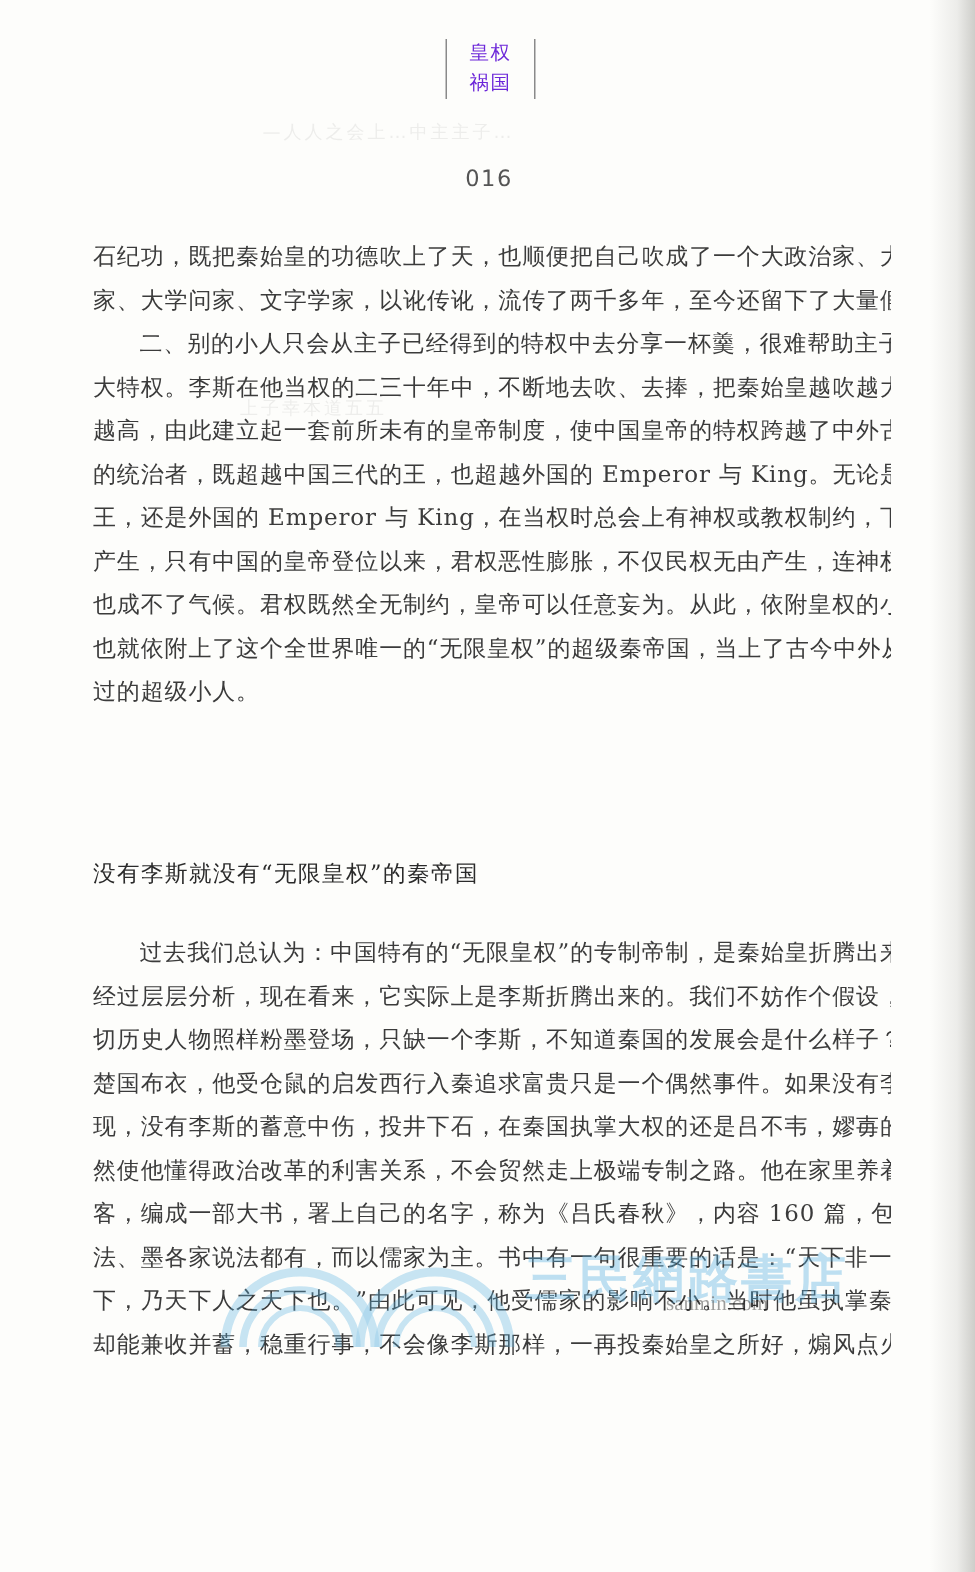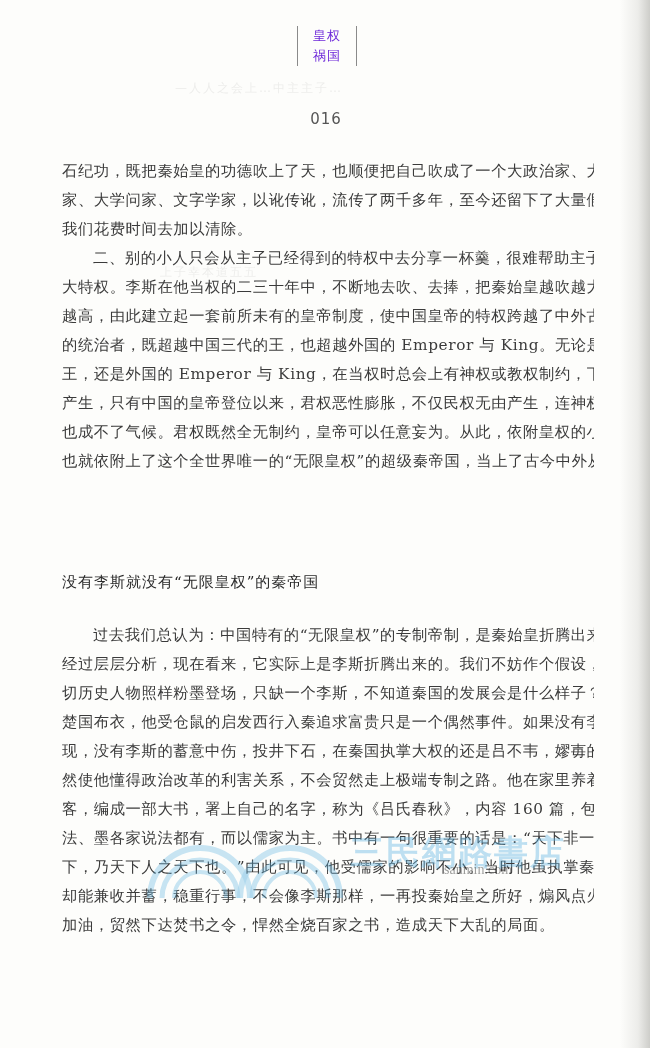--- a/index.html
+++ b/index.html
@@ -137,45 +137,44 @@
 
 <div class="header">
   <div class="book-title-line">皇权</div>
   <div class="book-title-line">祸国</div>
 </div>
 <div class="page-number">016</div>
 
 <div class="body-text">
   <span class="line">石纪功，既把秦始皇的功德吹上了天，也顺便把自己吹成了一个大政治家、大军事</span>
   <span class="line">家、大学问家、文字学家，以讹传讹，流传了两千多年，至今还留下了大量假象需要</span>
-  <span class="line">我们花费时间去加以清除。</span>
   <span class="line indent">二、别的小人只会从主子已经得到的特权中去分享一杯羹，很难帮助主子再去扩</span>
   <span class="line">大特权。李斯在他当权的二三十年中，不断地去吹、去捧，把秦始皇越吹越大，越捧</span>
   <span class="line">越高，由此建立起一套前所未有的皇帝制度，使中国皇帝的特权跨越了中外古今所有</span>
   <span class="line">的统治者，既超越中国三代的王，也超越外国的 Emperor 与 King。无论是中国三代的</span>
   <span class="line">王，还是外国的 Emperor 与 King，在当权时总会上有神权或教权制约，下有一些民权</span>
   <span class="line">产生，只有中国的皇帝登位以来，君权恶性膨胀，不仅民权无由产生，连神权、教权</span>
   <span class="line">也成不了气候。君权既然全无制约，皇帝可以任意妄为。从此，依附皇权的小人李斯</span>
   <span class="line">也就依附上了这个全世界唯一的“无限皇权”的超级秦帝国，当上了古今中外从未有</span>
+  <span class="line">过的超级小人。</span>
 </div>
 
 <div class="section-heading">没有李斯就没有“无限皇权”的秦帝国</div>
 
 <div class="body-text-2">
   <span class="line indent">过去我们总认为：中国特有的“无限皇权”的专制帝制，是秦始皇折腾出来的。</span>
   <span class="line">经过层层分析，现在看来，它实际上是李斯折腾出来的。我们不妨作个假设，如果一</span>
   <span class="line">切历史人物照样粉墨登场，只缺一个李斯，不知道秦国的发展会是什么样子？李斯是</span>
   <span class="line">楚国布衣，他受仓鼠的启发西行入秦追求富贵只是一个偶然事件。如果没有李斯出</span>
   <span class="line">现，没有李斯的蓄意中伤，投井下石，在秦国执掌大权的还是吕不韦，嫪毐的叛乱虽</span>
   <span class="line">然使他懂得政治改革的利害关系，不会贸然走上极端专制之路。他在家里养着上千宾</span>
   <span class="line">客，编成一部大书，署上自己的名字，称为《吕氏春秋》，内容 160 篇，包括儒、道、</span>
   <span class="line">法、墨各家说法都有，而以儒家为主。书中有一句很重要的话是：“天下非一人之天</span>
   <span class="line">下，乃天下人之天下也。”由此可见，他受儒家的影响不小。当时他虽执掌秦廷大权，</span>
   <span class="line">却能兼收并蓄，稳重行事，不会像李斯那样，一再投秦始皇之所好，煽风点火，火上</span>
-  <span class="line">加油，贸然下达焚书之令，悍然全烧百家之书，造成天下大乱的局面。</span>
 </div>
 
 <div class="watermark">
   <svg width="220" height="70" viewBox="0 0 220 70">
     <g fill="none" stroke="#58b0e0" stroke-opacity="0.6">
       <path d="M10 68 A50 50 0 0 1 110 68" stroke-width="6"></path>
       <path d="M22 68 A38 38 0 0 1 98 68" stroke-width="5"></path>
       <path d="M34 68 A26 26 0 0 1 86 68" stroke-width="4"></path>
       <path d="M100 68 A50 50 0 0 1 200 68" stroke-width="6"></path>
       <path d="M112 68 A38 38 0 0 1 188 68" stroke-width="5"></path>

